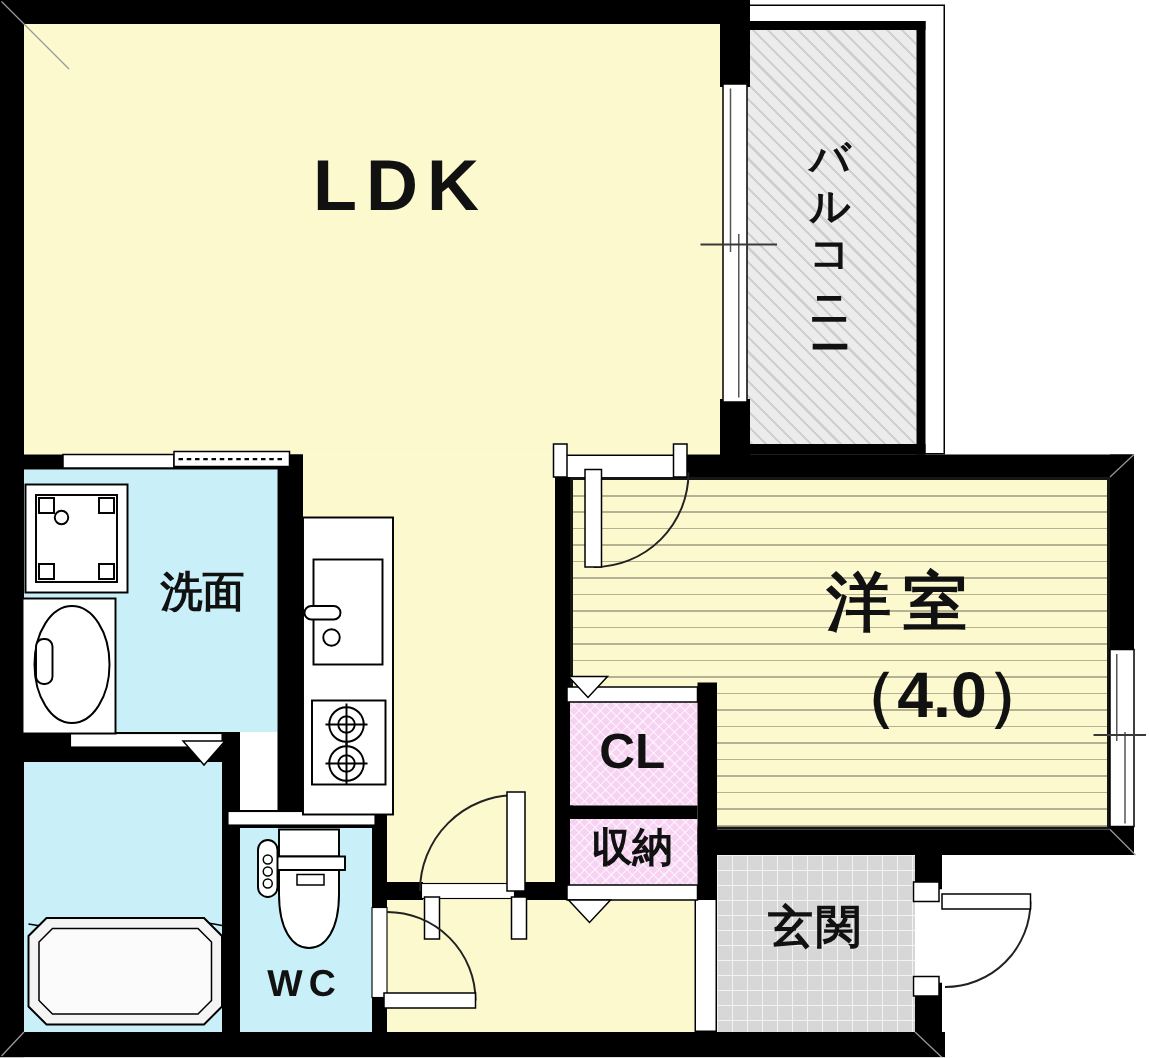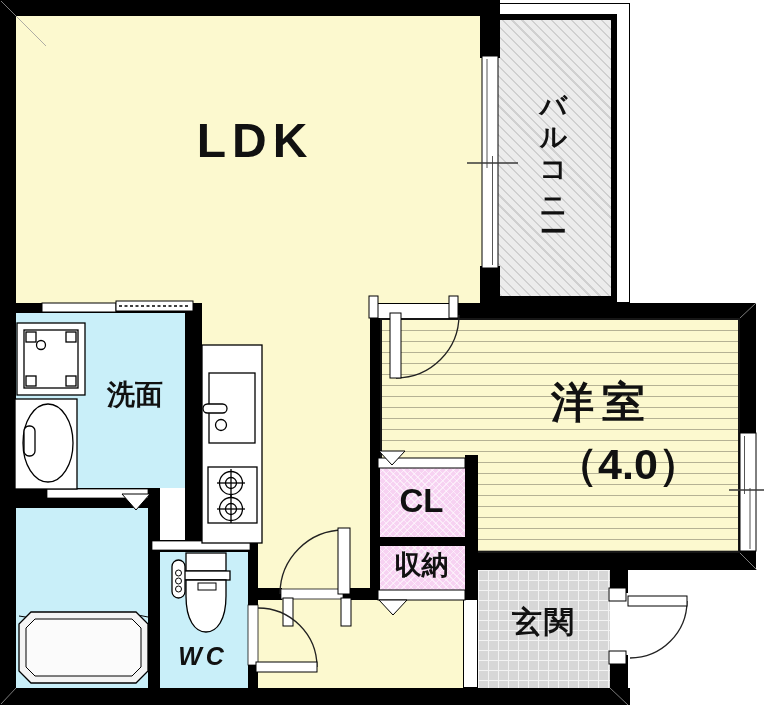--- a/index.html
+++ b/index.html
@@ -189,22 +189,22 @@
 
     <g stroke="#999" stroke-width="0.8">
       <line x1="1" y1="1" x2="46" y2="46"></line>
       <line x1="16" y1="688" x2="1" y2="704"></line>
       <line x1="740" y1="318" x2="756" y2="303"></line>
       <line x1="740" y1="553" x2="757" y2="570"></line>
       <line x1="610" y1="688" x2="628" y2="705"></line>
     </g>
   </svg>
 
-  <div class="lbl" style="left:120px;top:100px;width:270px;font-size:48px;letter-spacing:6px;margin-top:16px;">LDK</div>
+  <div class="lbl" style="left:132px;top:100px;width:270px;font-size:48px;letter-spacing:6px;">LDK</div>
   <div class="lbl vert" style="left:539px;top:74px;font-size:27px;letter-spacing:5px;">バルコニー</div>
   <div class="lbl" style="left:70px;top:380px;width:130px;font-size:28px;">洗面</div>
   <div class="lbl" style="left:470px;top:380px;width:264px;font-size:43px;letter-spacing:8px;">洋室</div>
   <div class="lbl" style="left:496px;top:442px;width:264px;font-size:43px;">（4.0）</div>
   <div class="lbl" style="left:378px;top:484px;width:87px;font-size:33px;">CL</div>
   <div class="lbl" style="left:378px;top:551px;width:87px;font-size:27px;">収納</div>
-  <div class="lbl" style="left:158px;top:643px;width:90px;font-size:25px;letter-spacing:4px;font-style:italic;">WC</div>
-  <div class="lbl" style="left:478px;top:606px;width:132px;font-size:30px;letter-spacing:2px;">玄関</div>
+  <div class="lbl" style="left:158px;top:643px;width:90px;font-size:25px;letter-spacing:4px;">WC</div>
+  <div class="lbl" style="left:478px;top:606px;width:132px;font-size:30px;letter-spacing:2px;font-family:Liberation Mono, monospace;">玄関</div>
 </div>
 
 </body></html>

